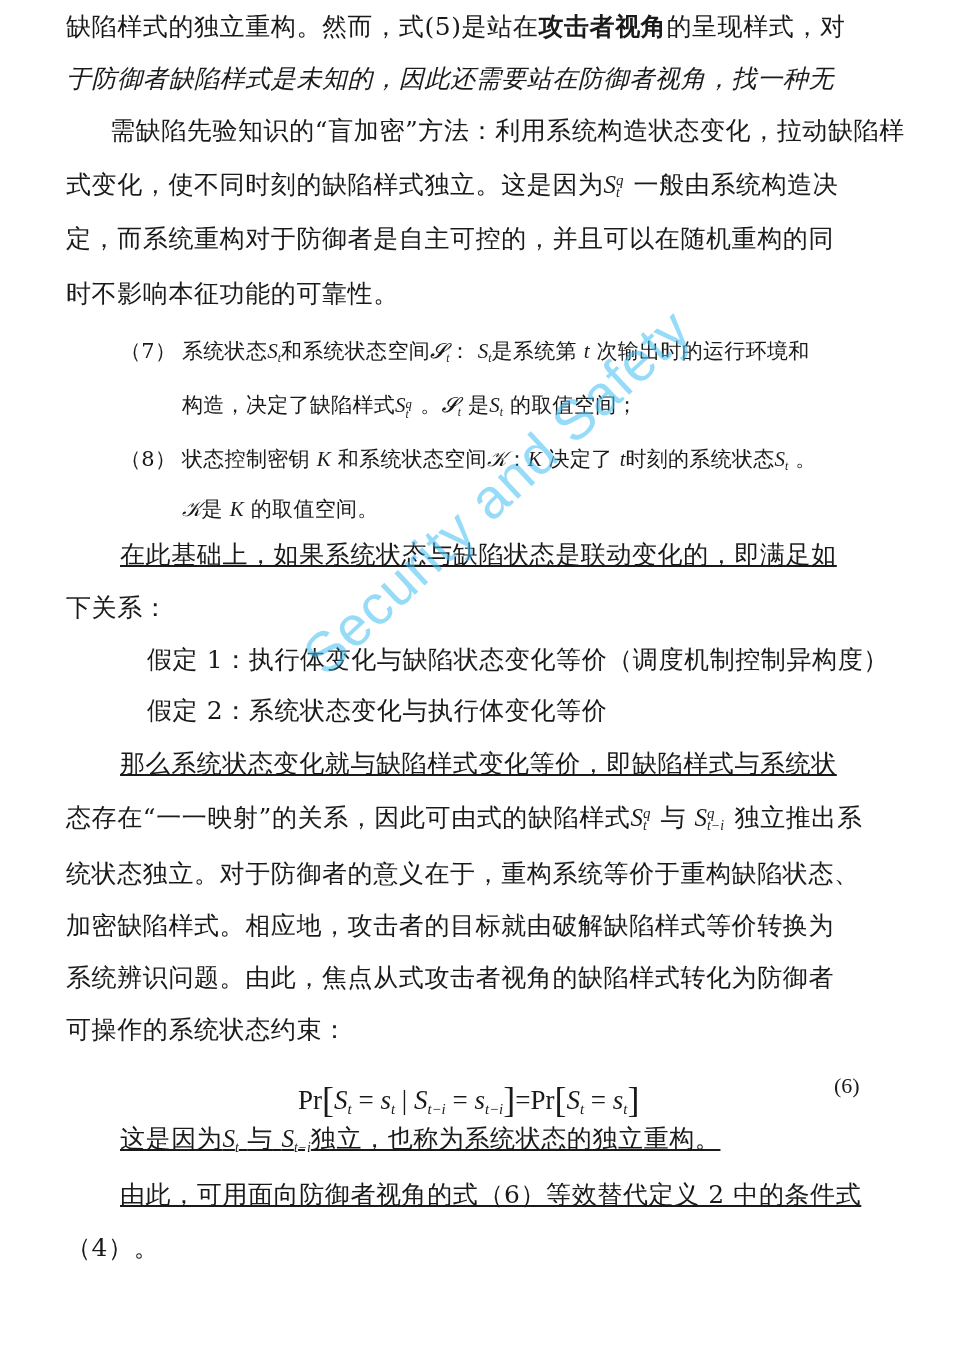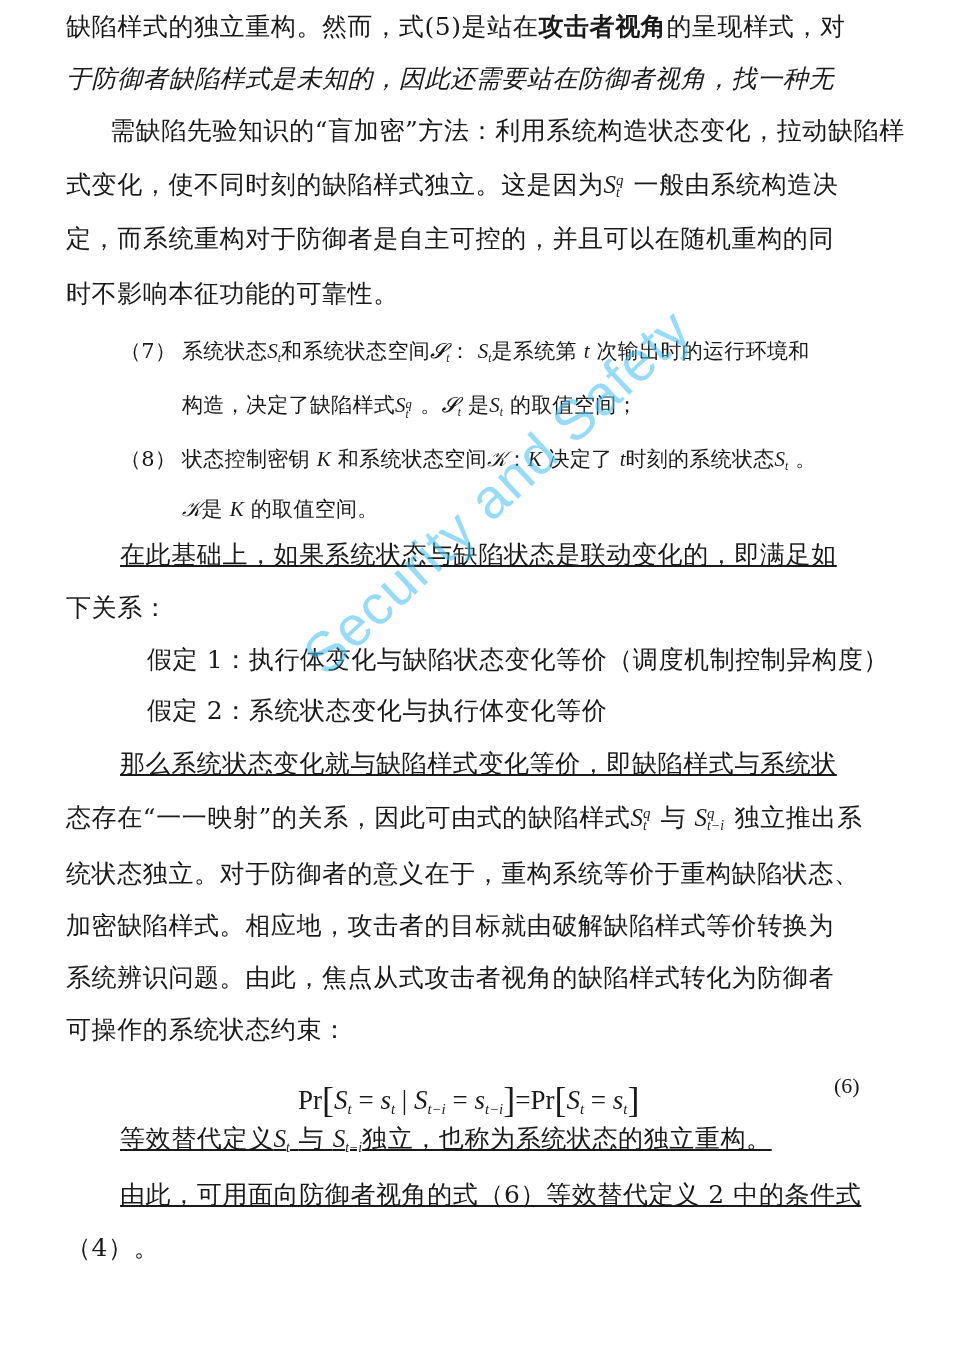--- a/index.html
+++ b/index.html
@@ -178,20 +178,20 @@
     <span class="math-up">|</span>
     <span class="math">S</span><span class="sub">t−i</span>
     <span class="math-up">=</span>
     <span class="math">s</span><span class="sub">t−i</span><span class="bracket">]</span><span class="math-up">=</span><span class="math-up">Pr</span><span class="bracket">[</span><span class="math">S</span><span class="sub">t</span>
     <span class="math-up">=</span>
     <span class="math">s</span><span class="sub">t</span><span class="bracket">]</span>
   </div>
   <div class="eq-num">(6)</div>
 
   <div class="line indent2" style="top:1124px;">
-    <span>等效替代定义</span><span class="math">S</span><span class="sub">t</span>&nbsp;<span>与</span>&nbsp;<span class="math">S</span><span class="sub">t−i</span><span>独立，也称为系统状态的独立重构。</span>
+    <span>这是因为</span><span class="math">S</span><span class="sub">t</span>&nbsp;<span>与</span>&nbsp;<span class="math">S</span><span class="sub">t−i</span><span>独立，也称为系统状态的独立重构。</span>
   </div>
 
   <div class="line indent2" style="top:1180px;">由此，可用面向防御者视角的式（6）等效替代定义 2 中的条件式</div>
   <div class="line" style="top:1233px;">（4）。</div>
 
   <div class="watermark">Security and Safety</div>
 </div>
 
 </body></html>

